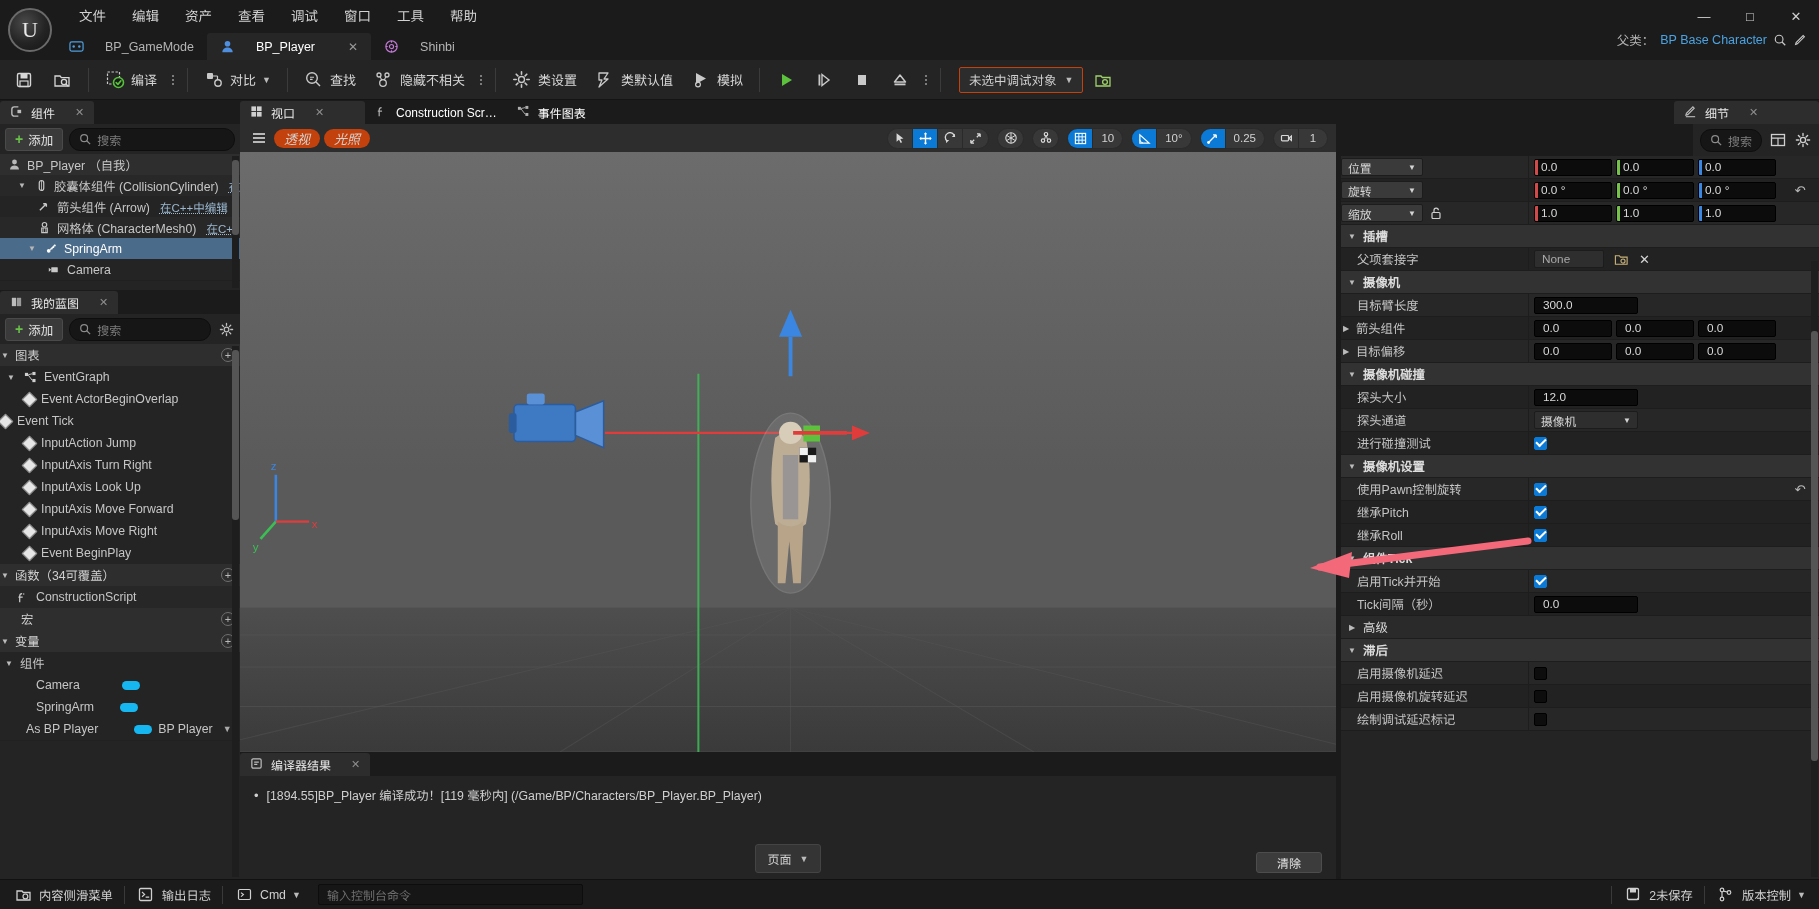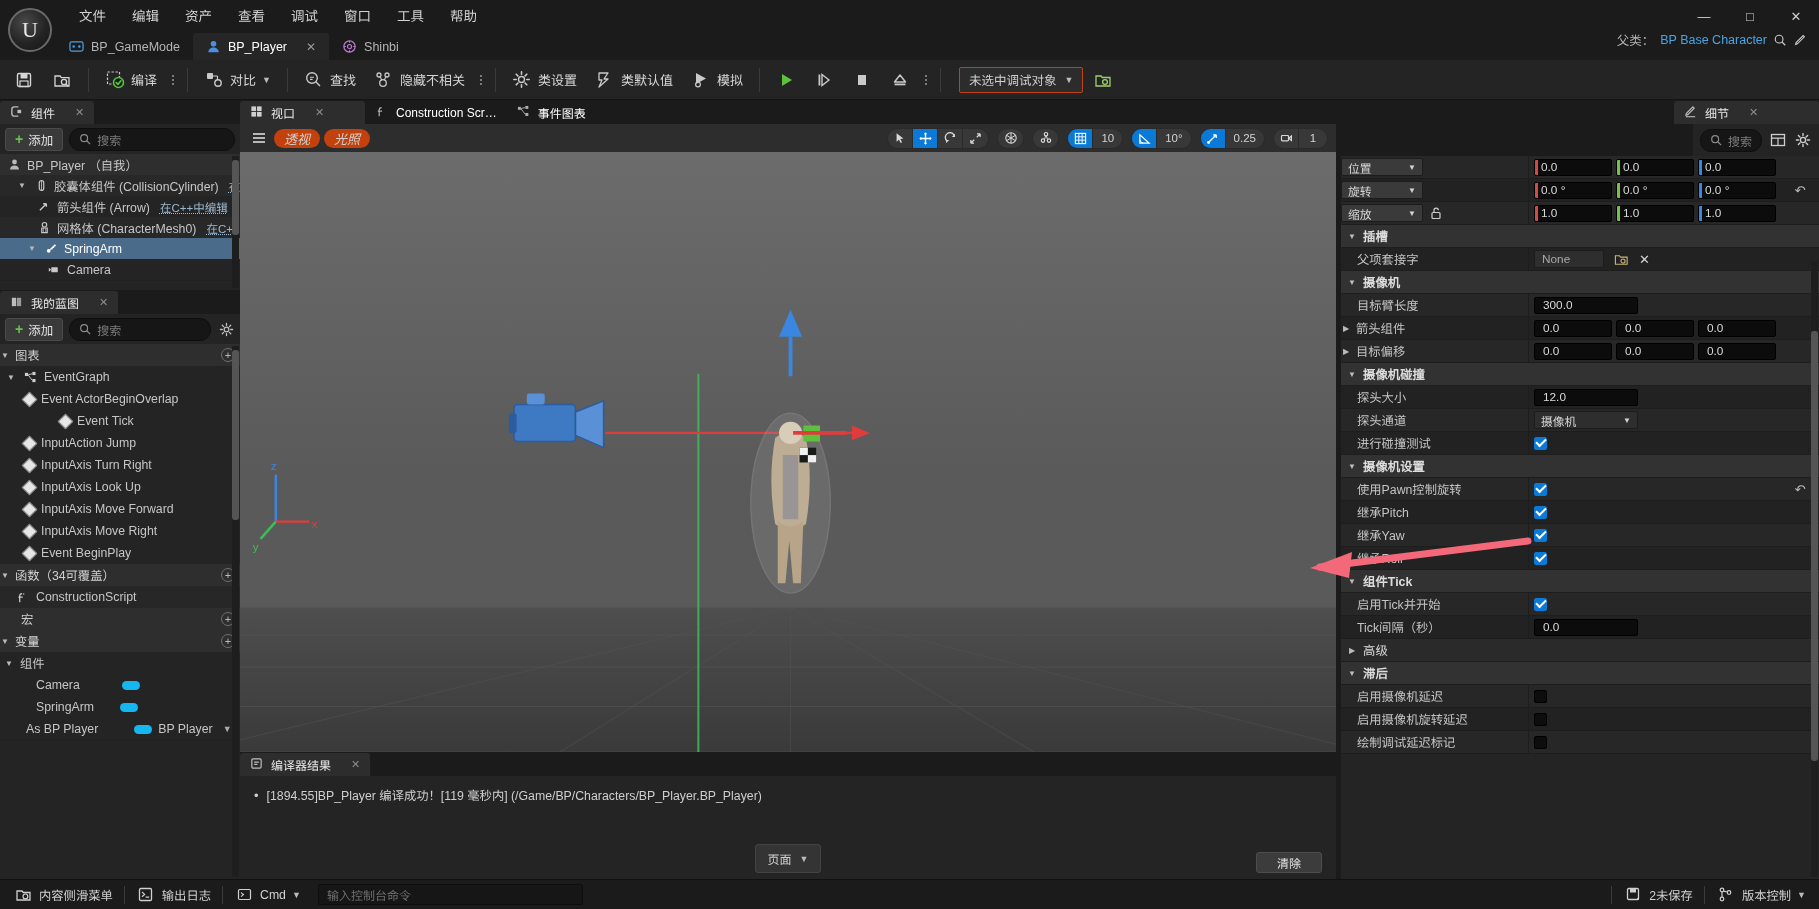--- a/index.html
+++ b/index.html
@@ -42,21 +42,21 @@
     width: 46px; height: 32px; display: flex; align-items: center; justify-content: center;
     color: #d0d0d0; font-size: 13px;
   }
 
   
   .tabrow {
     position: absolute; left: 56px; top: 27px; height: 33px;
     display: flex; align-items: flex-end;
   }
   .doc-tab {
-    height: 27px; display: flex; align-items: center; gap: 7px;
+    height: 27px; display: flex; align-items: center; gap: 21px;
     padding: 0 13px; font-size: 12.5px; color: #b5b5b5;
     border-top-left-radius: 3px; border-top-right-radius: 3px;
     background: transparent; cursor: default; white-space: nowrap;
   }
   .doc-tab.active { background: #262626; color: #ffffff; }
   .doc-tab .tab-x { margin-left: 12px; color: #9a9a9a; font-size: 12px; }
   .tab-ico { width: 15px; height: 15px; display: inline-block; flex: 0 0 15px; }
 
   .parentclass {
     position: absolute; right: 12px; top: 30px; display: flex; align-items: center;
@@ -694,21 +694,21 @@
                   <rect x="9" y="8.6" width="3.4" height="3.4" fill="#d0d0d0"></rect>
                   <path d="M4.6 4l4.2-1M4.6 4.4l4.2 5.6" stroke="#d0d0d0" stroke-width="1"></path>
                 </svg>
             </span>
             <span>EventGraph</span>
           </div>
           <div class="item-row" style="padding-left:24px;">
             <span class="diamond"></span>
             <span>Event ActorBeginOverlap</span>
           </div>
-          <div class="item-row" style="padding-left:24px;margin-left:36px;">
+          <div class="item-row" style="">
             <span class="diamond"></span>
             <span>Event Tick</span>
           </div>
           <div class="item-row" style="padding-left:24px;">
             <span class="diamond"></span>
             <span>InputAction Jump</span>
           </div>
           <div class="item-row" style="padding-left:24px;">
             <span class="diamond"></span>
             <span>InputAxis Turn Right</span>
@@ -1258,29 +1258,20 @@
           <div class="prop-val">
             <div class="cbox checked"></div>
           </div>
           <div class="prop-extra">
             <span class="revert">↶</span>
           </div>
         </div>
         <div class="prop-row odd">
           <div class="prop-label indent">
             <span>继承Pitch</span>
-          </div>
-          <div class="prop-val">
-            <div class="cbox checked"></div>
-          </div>
-          <div class="prop-extra"></div>
-        </div>
-        <div class="prop-row even">
-          <div class="prop-label indent">
-            <span>继承Yaw</span>
           </div>
           <div class="prop-val">
             <div class="cbox checked"></div>
           </div>
           <div class="prop-extra"></div>
         </div>
         <div class="prop-row odd">
           <div class="prop-label indent">
             <span>继承Roll</span>
           </div>

